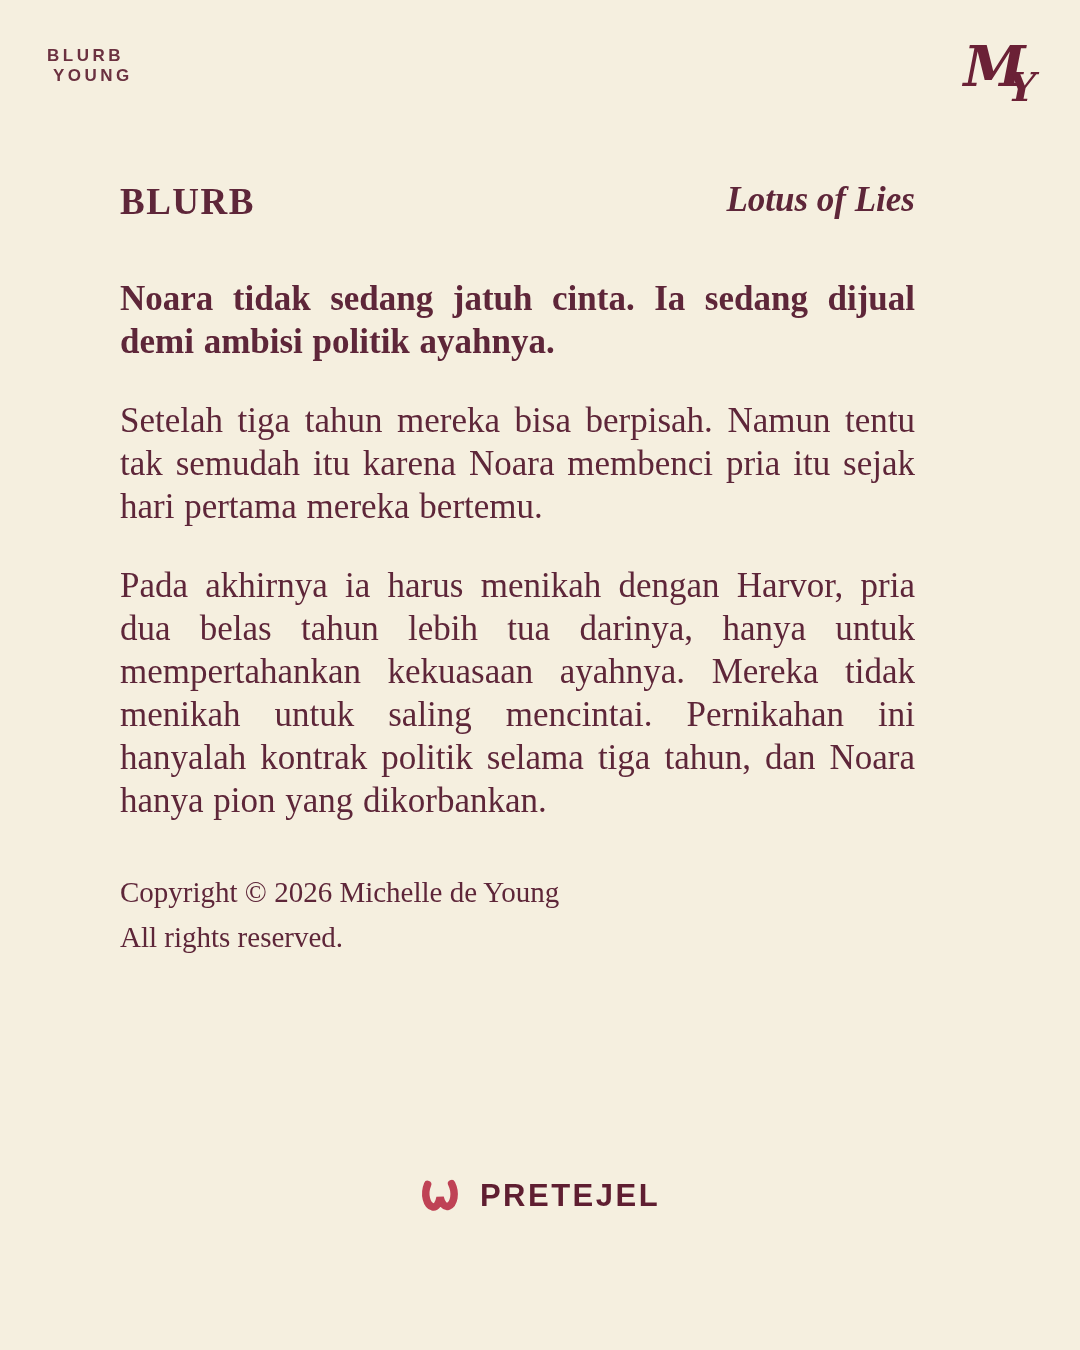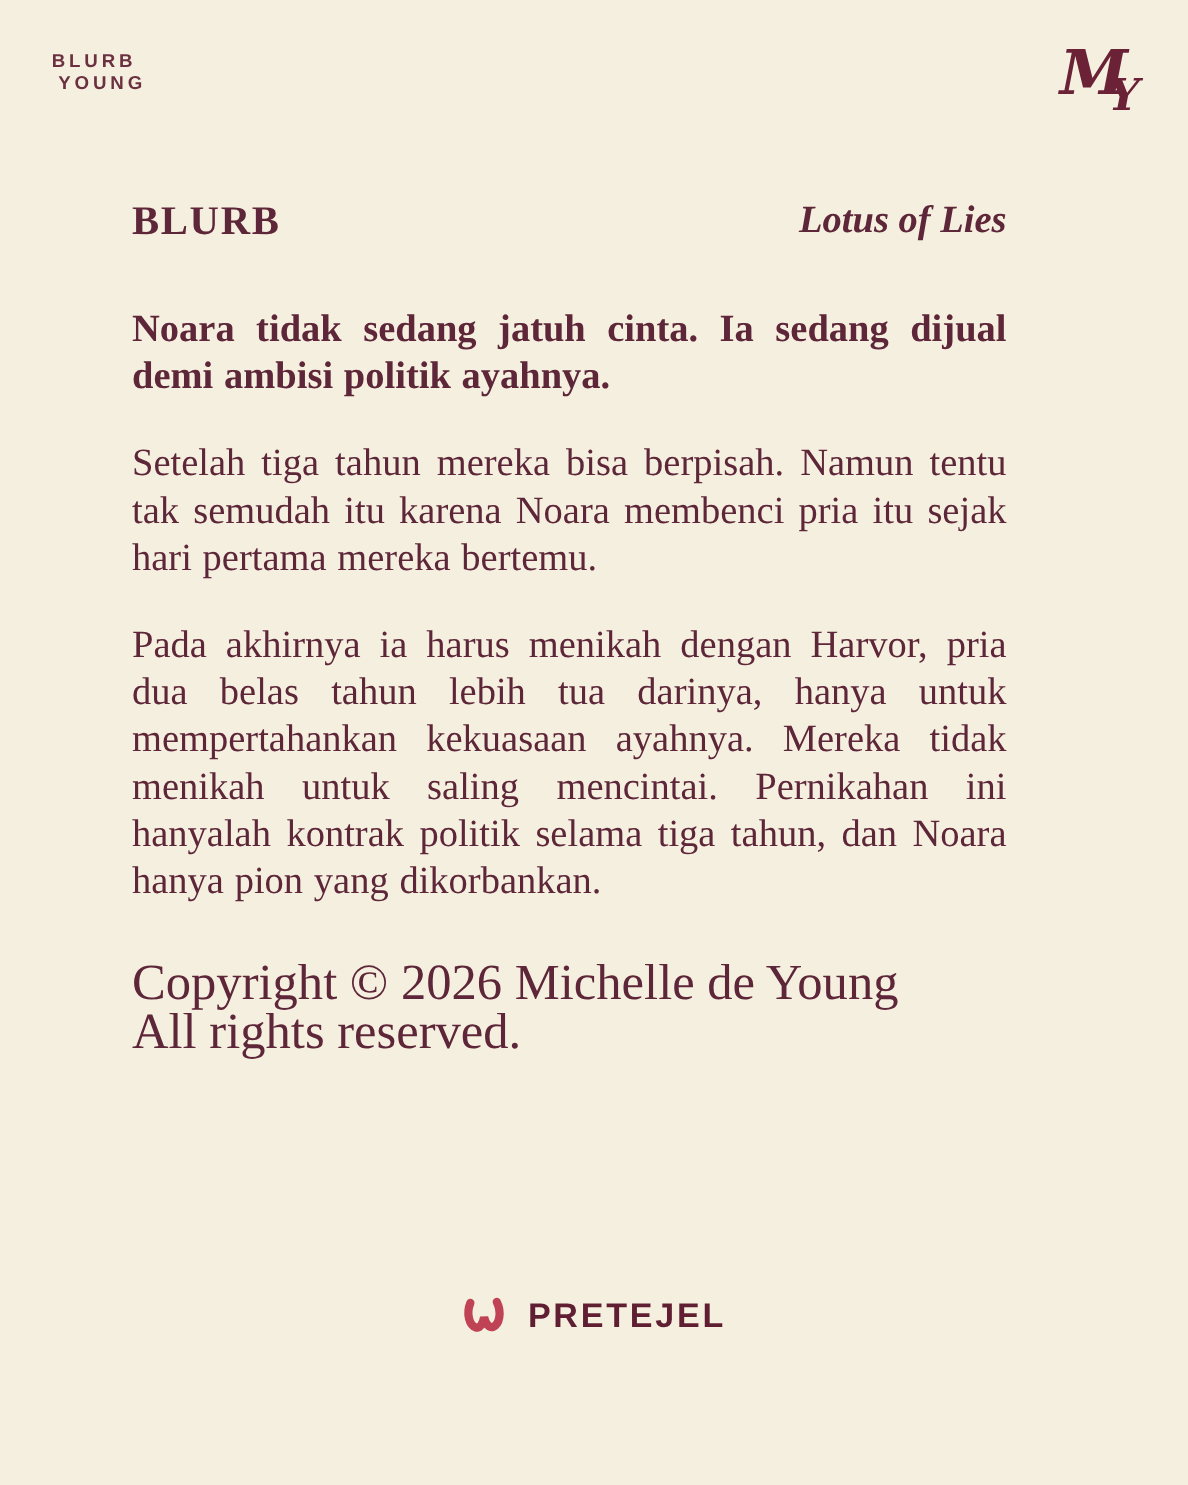--- a/index.html
+++ b/index.html
@@ -74,21 +74,21 @@
     font-size: 35px;
     line-height: 43px;
     text-align: justify;
     margin: 0 0 36px 0;
     word-spacing: 1px;
   }
   .para.first { margin-top: 54px; font-weight: bold; }
 
   .copyright {
     margin-top: 48px;
-    font-size: 46px;
+    font-size: 29px;
     line-height: 45px;
   }
 
   
   .footer {
     position: absolute;
     left: 0;
     right: 0;
     top: 1176px;
     display: flex;

